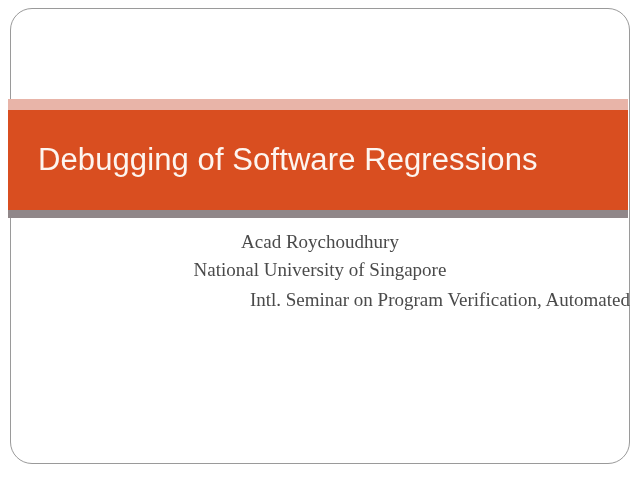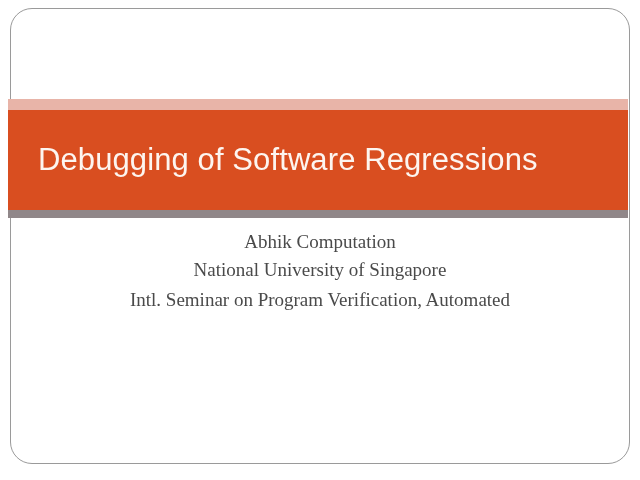--- a/index.html
+++ b/index.html
@@ -87,39 +87,39 @@
   }
   .subtitle-line {
     display: block;
     white-space: nowrap;
   }
   .subtitle-para {
     margin: 0;
   }
   #subtitle-presenter { margin-bottom: 0; }
   #subtitle-affiliation { margin-bottom: 2px; }
-  #subtitle-event { margin-bottom: 2px; }
+  #subtitle-event { margin-bottom: 2px; text-align: right; }
 </style>
 </head>
 <body>
 
 <div id="slide">
 
   <div id="slide-frame"></div>
 
   <div id="title-banner">
     <div id="banner-accent-strip"></div>
     <div id="banner-main"></div>
     <div id="banner-shadow-strip"></div>
     <div id="slide-title">Debugging of Software Regressions</div>
   </div>
 
   <div id="subtitle-block">
     <p class="subtitle-para" id="subtitle-presenter">
-      <span class="subtitle-line">Abhik Computation</span>
+      <span class="subtitle-line">Acad Roychoudhury</span>
     </p>
     <p class="subtitle-para" id="subtitle-affiliation">
       <span class="subtitle-line">National University of Singapore</span>
     </p>
     <p class="subtitle-para" id="subtitle-event">
       <span class="subtitle-line">Intl. Seminar on Program Verification, Automated</span>
     </p>
   </div>
 
 </div>

